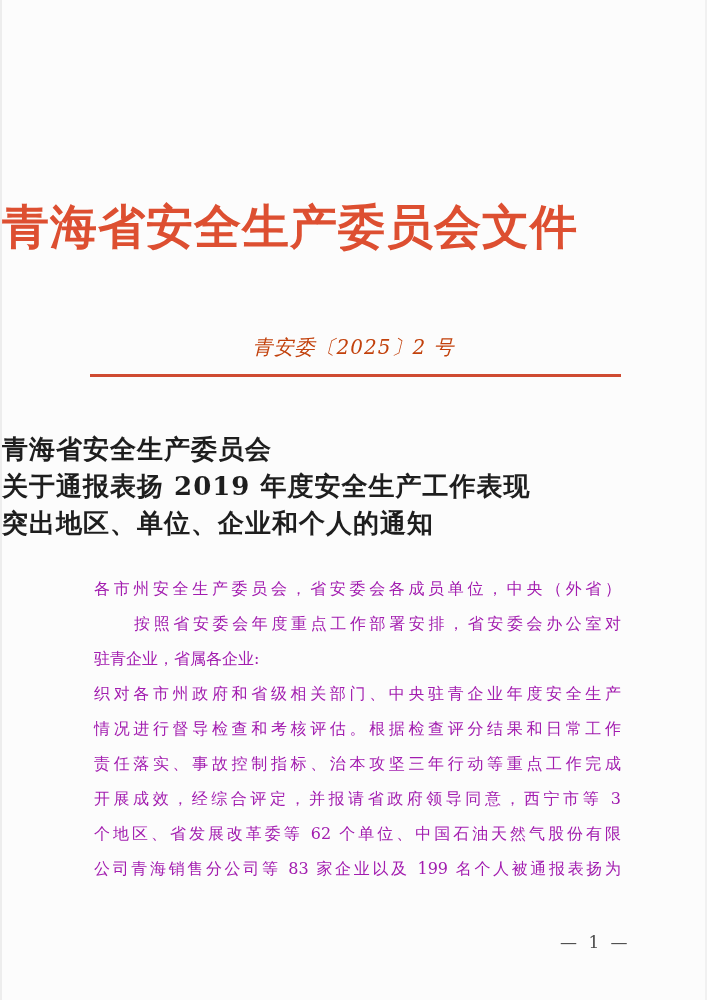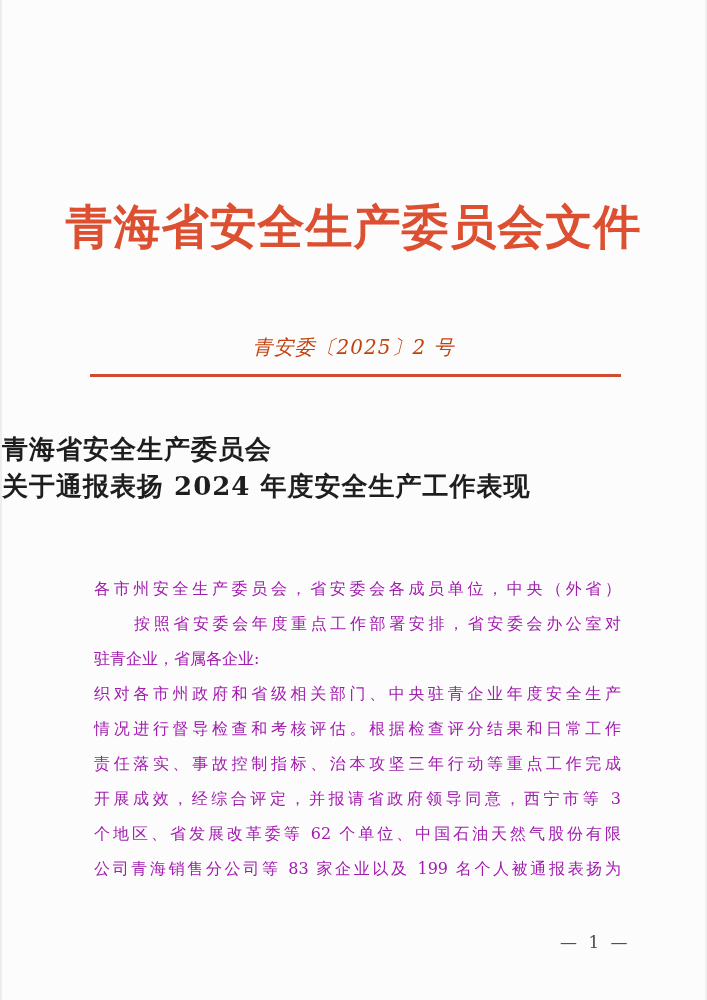--- a/index.html
+++ b/index.html
@@ -13,21 +13,20 @@
     border-left: 2px solid #ededed;
     border-right: 2px solid #f1f1f1;
     overflow: hidden;
     font-family: "DejaVu Serif", "Liberation Serif", serif;
   }
   .header-title {
     position: absolute;
     top: 196px;
     left: 0;
     width: 100%;
-    text-align: center;
     font-size: 47px;
     font-weight: bold;
     color: #dd4f31;
     letter-spacing: 1px;
     white-space: nowrap;
   }
   .doc-number {
     position: absolute;
     top: 334px;
     left: 0;
@@ -91,21 +90,22 @@
 <div class="page">
 
   <div class="header-title">青海省安全生产委员会文件</div>
 
   <div class="doc-number">青安委〔2025〕2 号</div>
 
   <div class="red-rule"></div>
 
   <div class="doc-title">
     <div>青海省安全生产委员会</div>
-    <div>关于通报表扬 2024 年度安全生产工作表现</div>
+    <div>关于通报表扬 2019 年度安全生产工作表现</div>
+    <div>突出地区、单位、企业和个人的通知</div>
   </div>
 
   <div class="body-text">
     <div class="body-line">各市州安全生产委员会，省安委会各成员单位，中央（外省）</div>
     <div class="body-line indent">按照省安委会年度重点工作部署安排，省安委会办公室对</div>
     <div class="body-line short">驻青企业，省属各企业:</div>
     <div class="body-line">织对各市州政府和省级相关部门、中央驻青企业年度安全生产</div>
     <div class="body-line">情况进行督导检查和考核评估。根据检查评分结果和日常工作</div>
     <div class="body-line">责任落实、事故控制指标、治本攻坚三年行动等重点工作完成</div>
     <div class="body-line">开展成效，经综合评定，并报请省政府领导同意，西宁市等 3</div>

